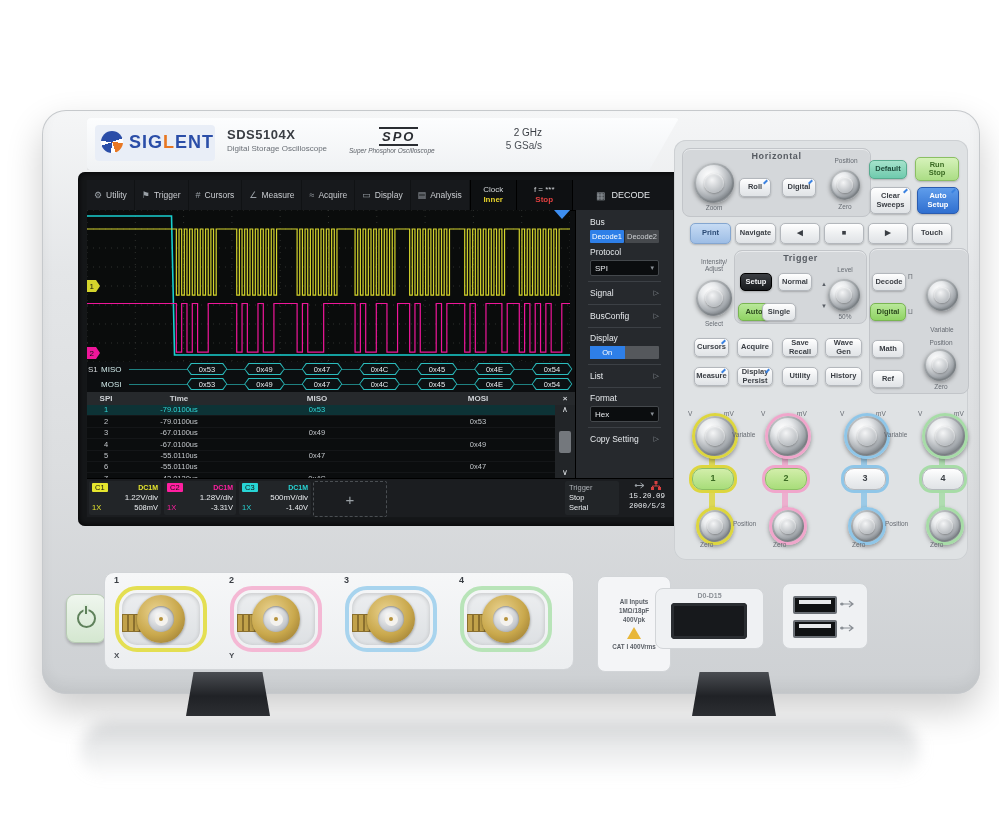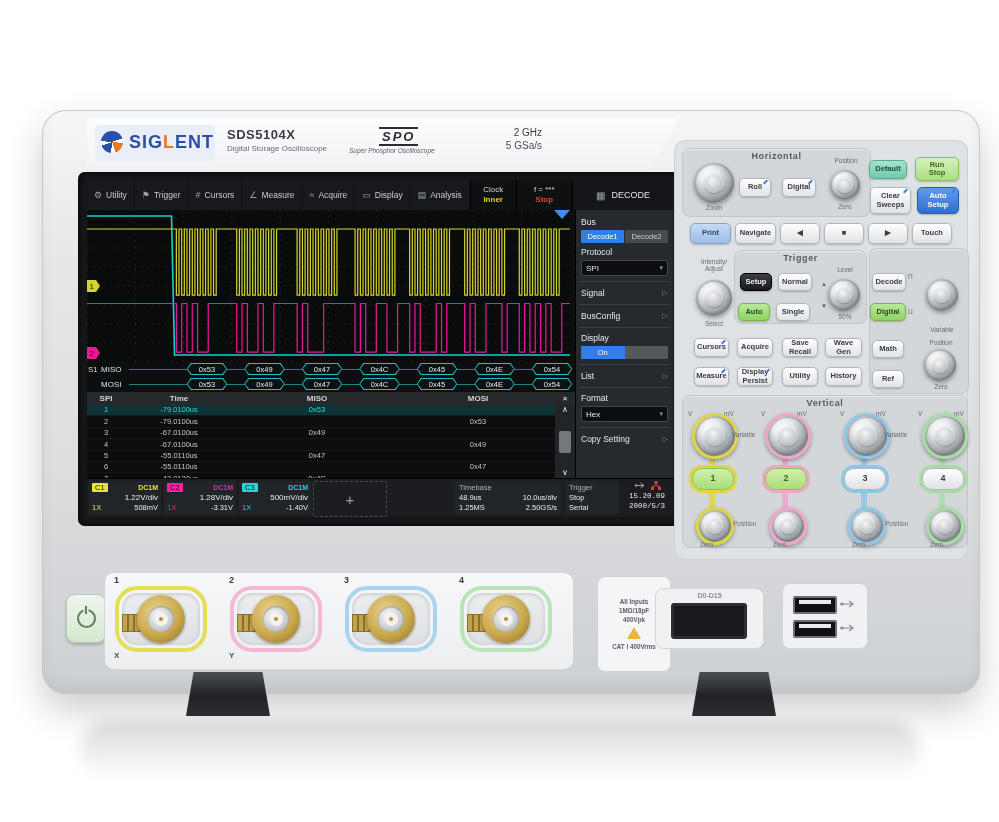--- a/index.html
+++ b/index.html
@@ -38,21 +38,21 @@
   .mbox{width:50px;background:#0e1012;border-left:1px solid #000;display:flex;flex-direction:column;align-items:center;justify-content:center;line-height:1.25;}
   .mbox .t{font-size:8px;color:#d5d8db;}
   #clockbox .v{font-size:8px;color:#e3cf2a;font-weight:bold;}
   #freqbox{width:62px;}
   #freqbox .v{font-size:8px;color:#e04040;font-weight:bold;}
   #decodebox{margin-left:auto;width:112px;background:#131518;border-left:1px solid #000;display:flex;align-items:center;justify-content:center;gap:6px;font-size:9px;color:#e2e5e8;}
   #decodebox .mi-icon{font-size:10px;}
   
   #wave{position:absolute;left:0;top:30px;width:483px;height:152px;}
   
-  #sidebar{position:absolute;left:488px;top:30px;width:98px;height:268px;background:#26292d;padding:4px 5px;box-sizing:border-box;border-left:1px solid #000;}
+  #sidebar{position:absolute;left:488px;top:30px;width:98px;height:268px;background:#26292d;padding:4px 14px;box-sizing:border-box;border-left:1px solid #000;}
   .sb-label{font-size:8.5px;color:#e6e9ec;margin:3px 0 3px;}
   .sb-row{display:flex;justify-content:space-between;align-items:center;font-size:8.5px;color:#e6e9ec;margin:6px 0;}
   .sb-arrow{color:#8a9096;font-size:7px;}
   .sb-div{height:1px;background:#3c4045;margin:5px -2px;}
   .sb-tabs{display:flex;gap:1px;margin:2px 0 4px;}
   .sb-tab{flex:1;height:13px;display:flex;align-items:center;justify-content:center;font-size:7.5px;color:#cdd0d3;background:#46494d;border-radius:1px;}
   .sb-tab.active{background:#2e7fe8;color:#fff;}
   .sb-select{height:14px;background:#0b0d0f;border:1px solid #44484c;border-radius:2px;display:flex;align-items:center;justify-content:space-between;padding:0 4px;font-size:8px;color:#e6e9ec;margin:2px 0;}
   .sb-chev{color:#8a9096;font-size:7px;}
   .sb-toggle{height:13px;background:#55585c;border-radius:1px;display:flex;margin:2px 0 4px;}
@@ -451,31 +451,20 @@
               <span class="chcoup" style="color:#28d5d5">DC1M</span>
             </div>
             <div class="r2">500mV/div</div>
             <div class="r3">
               <span style="color:#28d5d5">1X</span>
               <span>-1.40V</span>
             </div>
           </div>
         </div>
       <div id="plusbox">+</div>
-      <div class="infbox" style="left:368px;width:106px">
-        <div class="lbl">Timebase</div>
-        <div class="vr">
-            <span>48.9us</span>
-            <span>10.0us/div</span>
-          </div>
-        <div class="vr">
-            <span>1.25MS</span>
-            <span>2.50GS/s</span>
-          </div>
-      </div>
       <div class="infbox" style="left:478px;width:54px">
         <div class="lbl">Trigger</div>
         <div class="vr">
             <span>Stop</span>
           </div>
         <div class="vr">
             <span>Serial</span>
           </div>
       </div>
       <div id="dtbox">
@@ -528,21 +517,21 @@
 Adjust</div>
     <div class="knob" style="left:22px;top:140px;width:36px;height:36px"></div>
     <div class="sl c" style="left:16px;top:180px;width:48px">Select</div>
 
     <div class="pgroup" style="left:60px;top:110px;width:131px;height:72px">
       <div class="ptitle">Trigger</div>
     </div>
     <div class="pbtn black" style="left:66px;top:133px;width:30px;height:16px"><span>Setup</span></div>
     <div class="pbtn" style="left:104px;top:133px;width:32px;height:16px"><span>Normal</span></div>
     <div class="pbtn green" style="left:64px;top:163px;width:30px;height:16px"><span>Auto</span></div>
-    <div class="pbtn" style="left:102px;top:163px;width:32px;height:16px"><span>Single</span></div>
+    <div class="pbtn" style="left:88px;top:163px;width:32px;height:16px"><span>Single</span></div>
     <div class="sl c" style="left:152px;top:126px;width:38px">Level</div>
     <span class="tri" style="left:147px;top:141px">▲</span>
     <span class="tri" style="left:147px;top:163px">▼</span>
     <div class="knob" style="left:154px;top:139px;width:32px;height:32px"></div>
     <div class="sl c" style="left:152px;top:173px;width:38px">50%</div>
 
     <div class="pgroup" style="left:195px;top:108px;width:98px;height:144px"></div>
     <div class="pbtn" style="left:198px;top:133px;width:32px;height:16px"><span>Decode</span></div>
     <div class="pbtn green" style="left:196px;top:163px;width:34px;height:16px"><span>Digital</span></div>
     <span class="sl" style="left:234px;top:133px">Π</span>
@@ -560,23 +549,20 @@
     <div class="pbtn" style="left:108px;top:198px;width:34px;height:17px"><span>Save
 Recall</span></div>
     <div class="pbtn" style="left:151px;top:198px;width:35px;height:17px"><span>Wave
 Gen</span></div>
     <div class="pbtn" style="left:20px;top:227px;width:33px;height:17px"><span>Measure</span><i class="btick"></i></div>
     <div class="pbtn" style="left:63px;top:227px;width:34px;height:17px"><span>Display
 Persist</span><i class="btick"></i></div>
     <div class="pbtn" style="left:108px;top:227px;width:34px;height:17px"><span>Utility</span></div>
     <div class="pbtn" style="left:151px;top:227px;width:35px;height:17px"><span>History</span></div>
 
-    <div class="pgroup" style="left:8px;top:255px;width:284px;height:151px">
-      <div class="ptitle">Vertical</div>
-    </div>
     <div id="vert-items">
         <div>
           <div class="abs" style="left:35px;top:300px;width:6px;height:92px;border-radius:3px;background:#ddd63e;opacity:.85"></div>
           <span class="sl" style="left:14px;top:270px">V</span>
           <span class="sl" style="left:50px;top:270px">mV</span>
           <div class="knob" style="left:18px;top:273px;width:40px;height:40px;border:3px solid #ddd63e"></div>
           <div class="pbtn" style="left:18px;top:328px;width:40px;height:20px;border-radius:10px;box-shadow:0 0 0 3px #ddd63e;background:linear-gradient(180deg,#d2eeaa,#a8dd7a);border-color:#8bbf63;color:#3a6a22;font-size:9px">1</div>
           <div class="knob" style="left:22px;top:367px;width:32px;height:32px;border:3px solid #ddd63e"></div>
           <span class="sl" style="left:26px;top:401px">Zero</span>
         </div>

